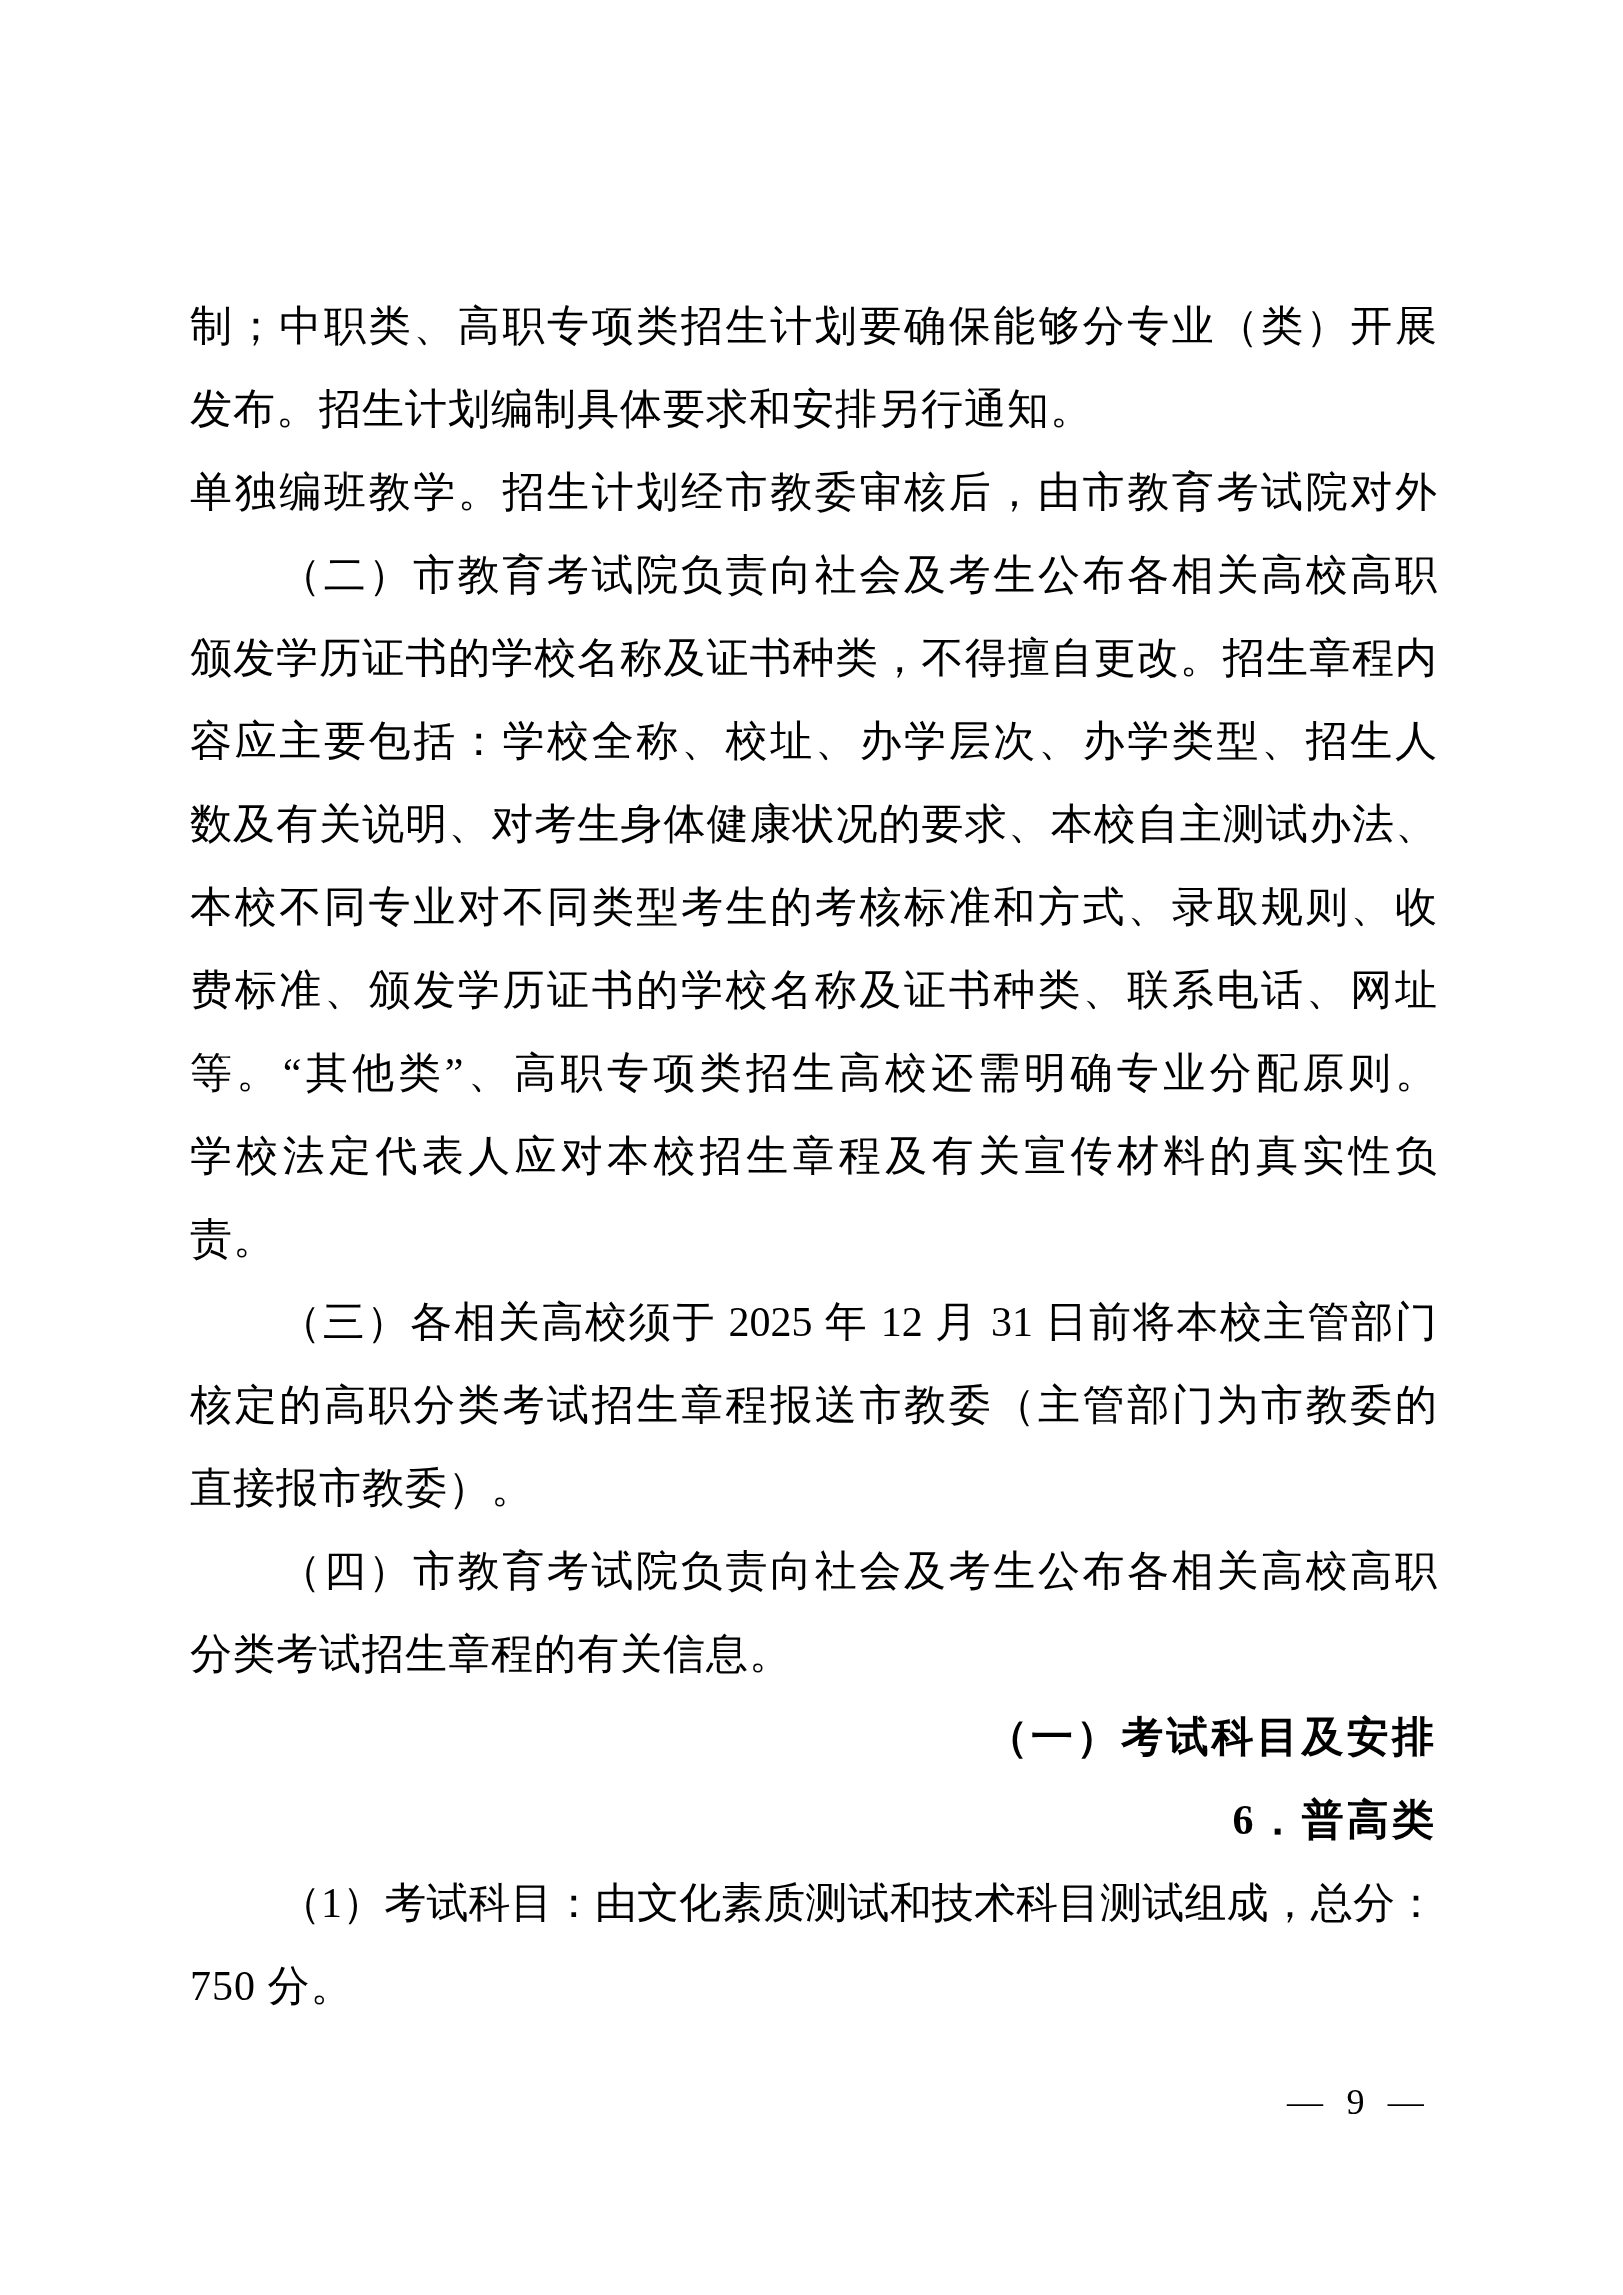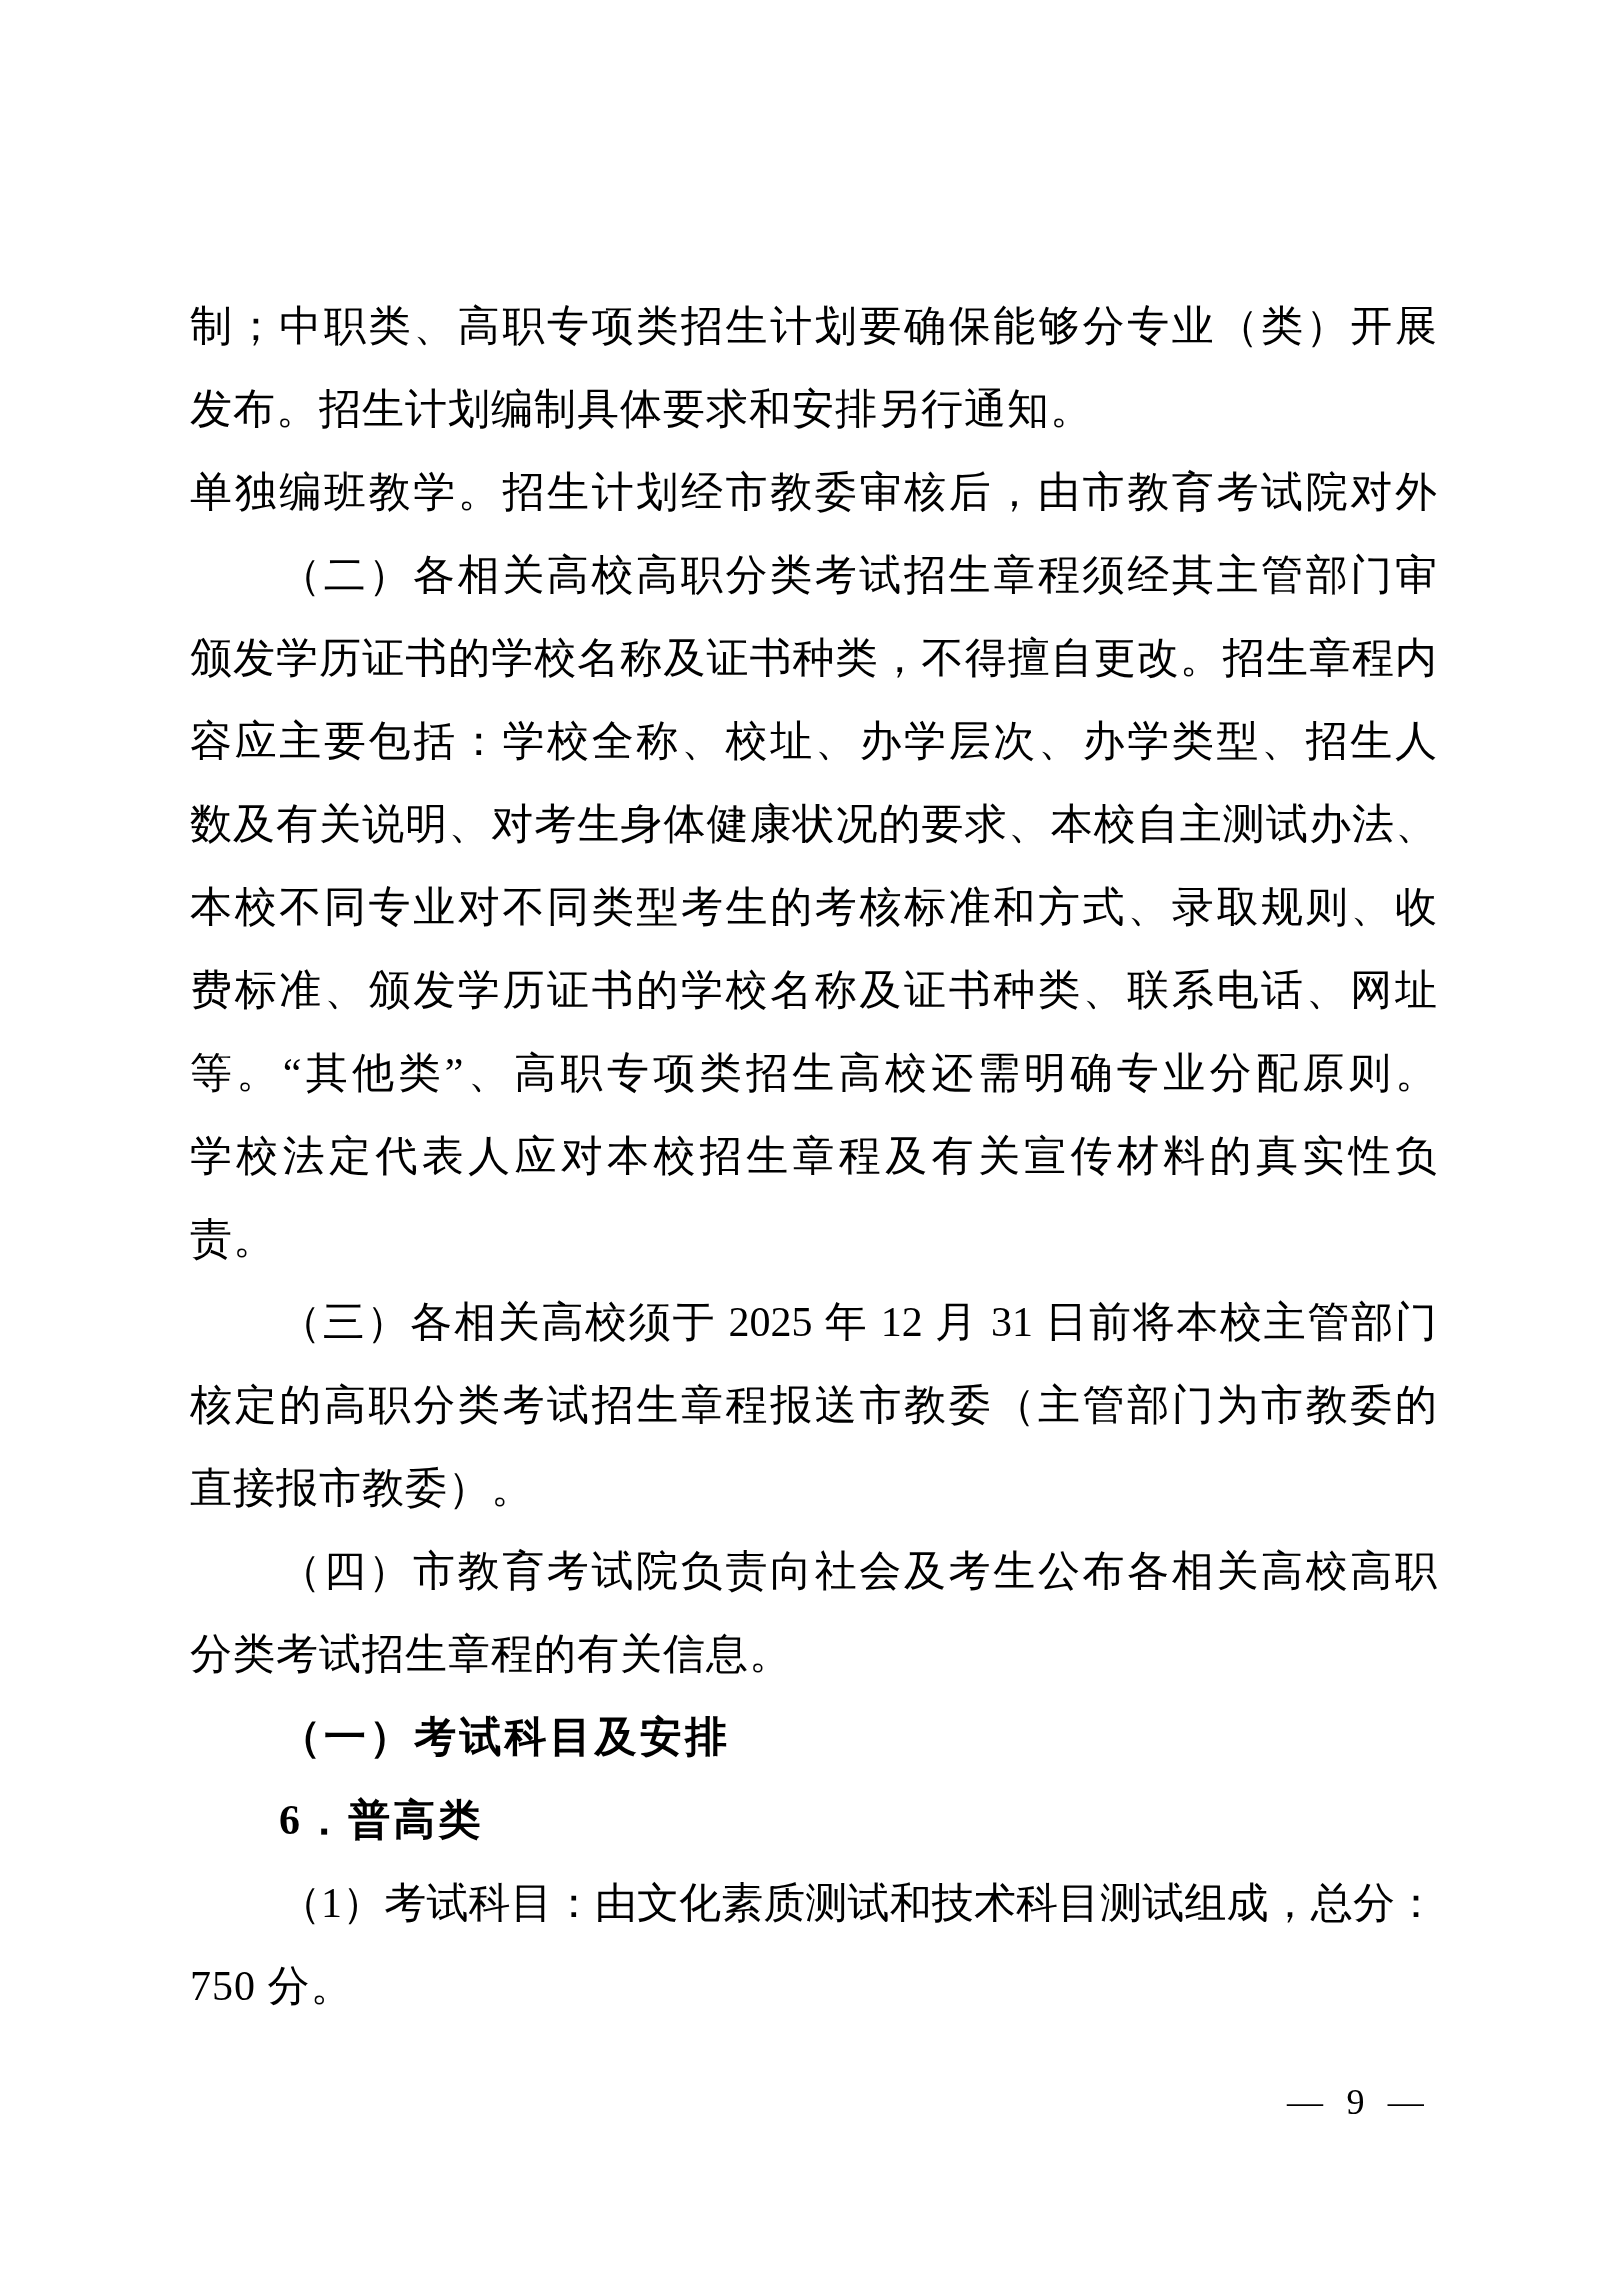--- a/index.html
+++ b/index.html
@@ -41,40 +41,41 @@
   
   .hei {
     font-family: "Liberation Sans", "DejaVu Sans", sans-serif;
     font-weight: 700;
     letter-spacing: 3.1px;
   }
   
   .kai {
     font-weight: 700;
     letter-spacing: 3.1px;
+    text-align: right;
   }
   .page-num {
     position: absolute;
     top: 2082px;
     right: 192px;
     font-size: 36px;
     line-height: 41px;
     letter-spacing: 7.2px;
     font-family: "Liberation Serif", "DejaVu Serif", serif;
   }
 </style>
 </head>
 <body>
 
 <div class="page">
   <div class="text-block">
     <div class="line just">制；中职类、高职专项类招生计划要确保能够分专业（类）开展</div>
     <div class="line">发布。招生计划编制具体要求和安排另行通知。</div>
     <div class="line just">单独编班教学。招生计划经市教委审核后，由市教育考试院对外</div>
-    <div class="line just indent">（二）各相关高校高职分类考试招生章程须经其主管部门审</div>
+    <div class="line just indent">（二）市教育考试院负责向社会及考生公布各相关高校高职</div>
     <div class="line just">颁发学历证书的学校名称及证书种类，不得擅自更改。招生章程内</div>
     <div class="line just">容应主要包括：学校全称、校址、办学层次、办学类型、招生人</div>
     <div class="line just">数及有关说明、对考生身体健康状况的要求、本校自主测试办法、</div>
     <div class="line just">本校不同专业对不同类型考生的考核标准和方式、录取规则、收</div>
     <div class="line just">费标准、颁发学历证书的学校名称及证书种类、联系电话、网址</div>
     <div class="line just">等。“其他类”、高职专项类招生高校还需明确专业分配原则。</div>
     <div class="line just">学校法定代表人应对本校招生章程及有关宣传材料的真实性负</div>
     <div class="line">责。</div>
     <div class="line just indent">（三）各相关高校须于 2025 年 12 月 31 日前将本校主管部门</div>
     <div class="line just">核定的高职分类考试招生章程报送市教委（主管部门为市教委的</div>

